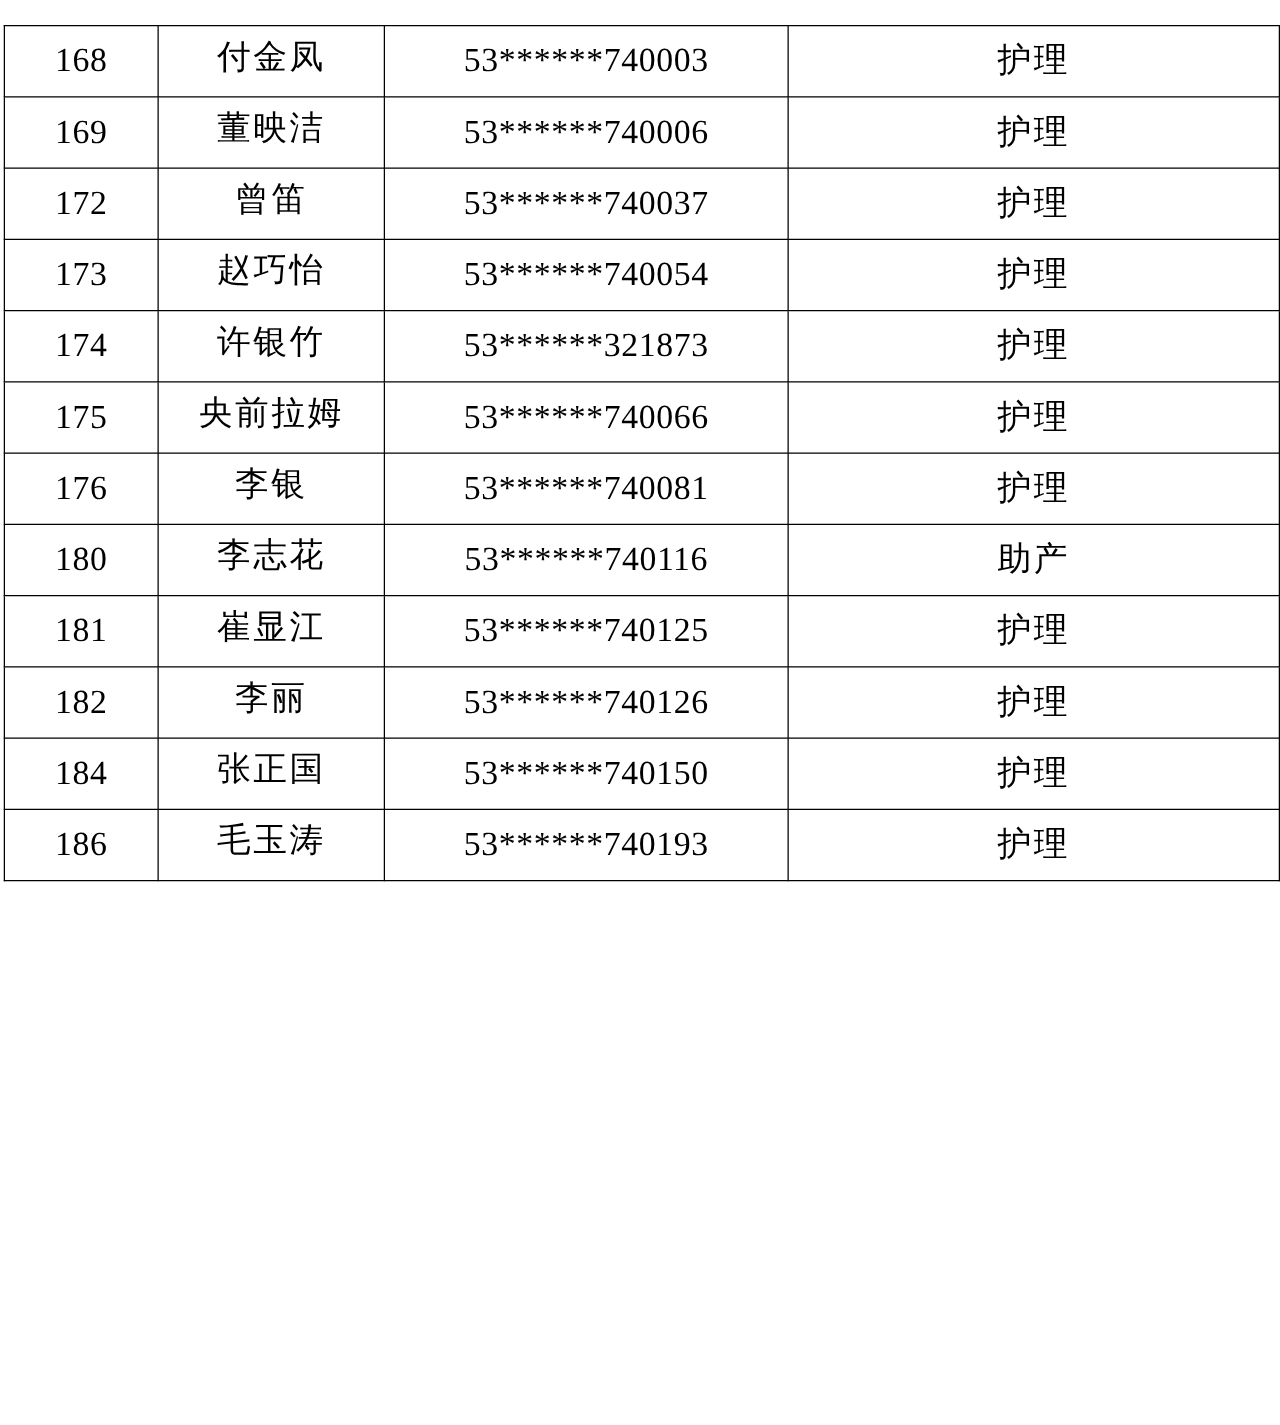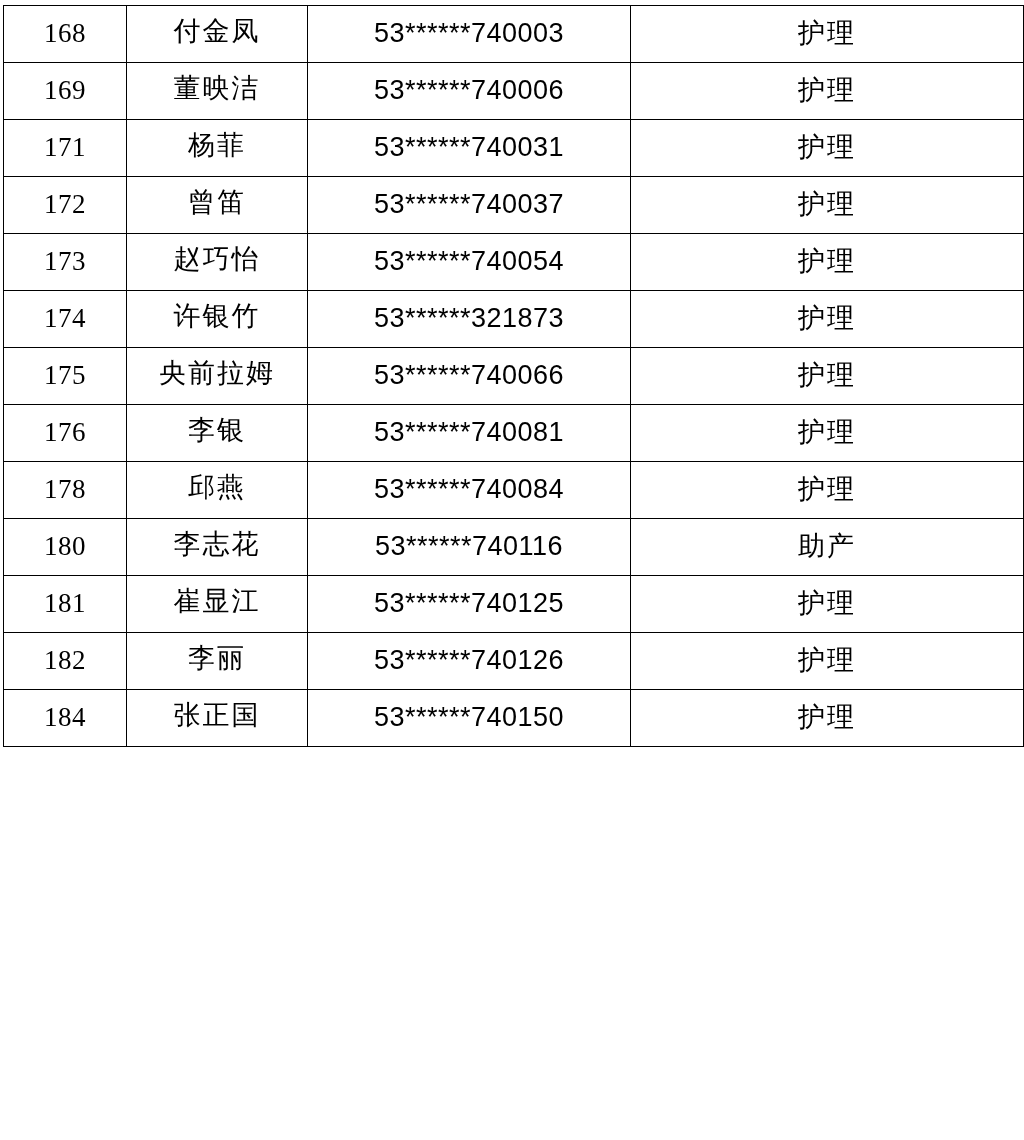--- a/index.html
+++ b/index.html
@@ -16,21 +16,21 @@
   }
   .page {
     width: 1024px;
     height: 1140px;
     position: relative;
     box-sizing: border-box;
   }
   table.roster {
     border-collapse: collapse;
     width: 1018px;
-    margin: 5px 0 0 3px;
+    margin: 20px 0 0 3px;
     table-layout: fixed;
   }
   table.roster td {
     border: 1px solid #000000;
     height: 56px;
     padding: 0;
     text-align: center;
     vertical-align: middle;
     font-size: 27px;
     line-height: 1.1;
@@ -41,21 +41,21 @@
     font-family: "Liberation Serif", "DejaVu Serif", serif;
     letter-spacing: 0.5px;
   }
   td.col-name {
     width: 180px;
     font-family: Liberation Mono, monospace;
     letter-spacing: 2px;
   }
   td.col-id {
     width: 322px;
-    font-family: Liberation Sans, sans-serif;
+    font-family: Liberation Serif, serif;
     letter-spacing: 0.5px;
   }
   td.col-major {
     width: 392px;
     font-family: Liberation Serif, serif;
     letter-spacing: 2px;
   }
 </style>
 </head>
 <body>
@@ -66,26 +66,20 @@
       <tr>
         <td class="col-index">168</td>
         <td class="col-name">付金凤</td>
         <td class="col-id">53******740003</td>
         <td class="col-major">护理</td>
       </tr>
       <tr>
         <td class="col-index">169</td>
         <td class="col-name">董映洁</td>
         <td class="col-id">53******740006</td>
-        <td class="col-major">护理</td>
-      </tr>
-      <tr>
-        <td class="col-index">171</td>
-        <td class="col-name">杨菲</td>
-        <td class="col-id">53******740031</td>
         <td class="col-major">护理</td>
       </tr>
       <tr>
         <td class="col-index">172</td>
         <td class="col-name">曾笛</td>
         <td class="col-id">53******740037</td>
         <td class="col-major">护理</td>
       </tr>
       <tr>
         <td class="col-index">173</td>
@@ -105,26 +99,20 @@
         <td class="col-id">53******740066</td>
         <td class="col-major">护理</td>
       </tr>
       <tr>
         <td class="col-index">176</td>
         <td class="col-name">李银</td>
         <td class="col-id">53******740081</td>
         <td class="col-major">护理</td>
       </tr>
       <tr>
-        <td class="col-index">178</td>
-        <td class="col-name">邱燕</td>
-        <td class="col-id">53******740084</td>
-        <td class="col-major">护理</td>
-      </tr>
-      <tr>
         <td class="col-index">180</td>
         <td class="col-name">李志花</td>
         <td class="col-id">53******740116</td>
         <td class="col-major">助产</td>
       </tr>
       <tr>
         <td class="col-index">181</td>
         <td class="col-name">崔显江</td>
         <td class="col-id">53******740125</td>
         <td class="col-major">护理</td>
@@ -134,15 +122,21 @@
         <td class="col-name">李丽</td>
         <td class="col-id">53******740126</td>
         <td class="col-major">护理</td>
       </tr>
       <tr>
         <td class="col-index">184</td>
         <td class="col-name">张正国</td>
         <td class="col-id">53******740150</td>
         <td class="col-major">护理</td>
       </tr>
+      <tr>
+        <td class="col-index">186</td>
+        <td class="col-name">毛玉涛</td>
+        <td class="col-id">53******740193</td>
+        <td class="col-major">护理</td>
+      </tr>
     </tbody>
   </table>
 </div>
 
 </body></html>

